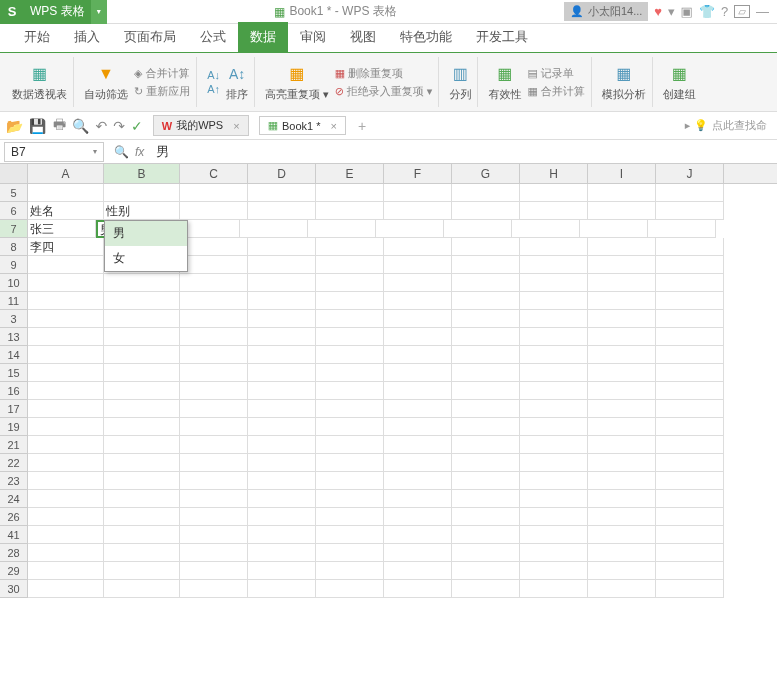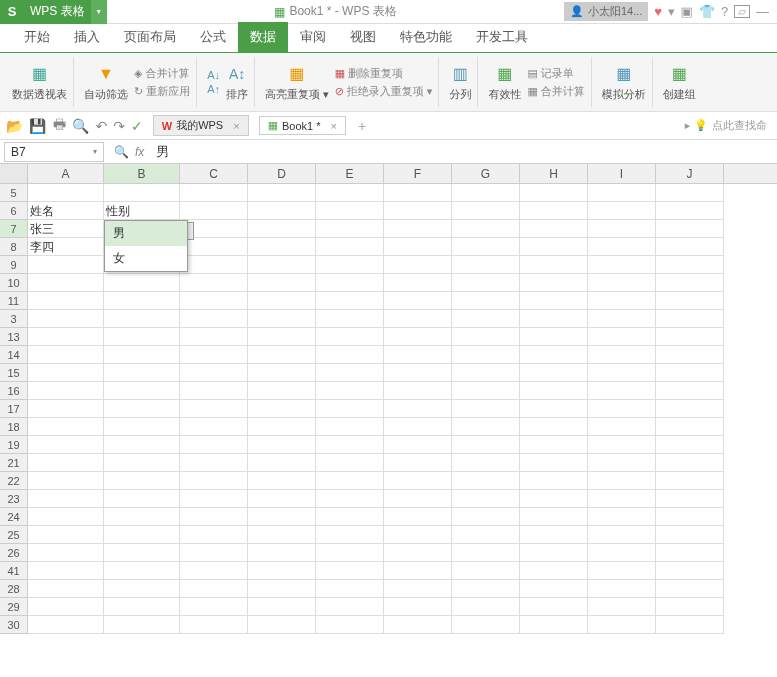--- a/index.html
+++ b/index.html
@@ -270,21 +270,21 @@
         <div class="cell" style="width: 68px;"></div>
         <div class="cell" style="width: 68px;"></div>
         <div class="cell" style="width: 68px;"></div>
         <div class="cell" style="width: 68px;"></div>
         <div class="cell" style="width: 68px;"></div>
         <div class="cell" style="width: 68px;"></div>
         <div class="cell" style="width: 68px;"></div>
       </div>
       <div class="row">
         <div class="row-h sel">7</div>
-        <div class="cell" style="width: 76px;">张三</div>
+        <div class="cell" style="width: 68px;">张三</div>
         <div class="cell active" style="width: 76px;">男<div class="cell-drop-btn">▾</div></div>
         <div class="cell" style="width: 68px;"></div>
         <div class="cell" style="width: 68px;"></div>
         <div class="cell" style="width: 68px;"></div>
         <div class="cell" style="width: 68px;"></div>
         <div class="cell" style="width: 68px;"></div>
         <div class="cell" style="width: 68px;"></div>
         <div class="cell" style="width: 68px;"></div>
         <div class="cell" style="width: 68px;"></div>
       </div>
@@ -412,33 +412,20 @@
         <div class="cell" style="width: 68px;"></div>
         <div class="cell" style="width: 68px;"></div>
         <div class="cell" style="width: 68px;"></div>
         <div class="cell" style="width: 68px;"></div>
         <div class="cell" style="width: 68px;"></div>
         <div class="cell" style="width: 68px;"></div>
         <div class="cell" style="width: 68px;"></div>
         <div class="cell" style="width: 68px;"></div>
       </div>
       <div class="row">
-        <div class="row-h">18</div>
-        <div class="cell" style="width: 76px;"></div>
-        <div class="cell" style="width: 76px;"></div>
-        <div class="cell" style="width: 68px;"></div>
-        <div class="cell" style="width: 68px;"></div>
-        <div class="cell" style="width: 68px;"></div>
-        <div class="cell" style="width: 68px;"></div>
-        <div class="cell" style="width: 68px;"></div>
-        <div class="cell" style="width: 68px;"></div>
-        <div class="cell" style="width: 68px;"></div>
-        <div class="cell" style="width: 68px;"></div>
-      </div>
-      <div class="row">
         <div class="row-h">19</div>
         <div class="cell" style="width: 76px;"></div>
         <div class="cell" style="width: 76px;"></div>
         <div class="cell" style="width: 68px;"></div>
         <div class="cell" style="width: 68px;"></div>
         <div class="cell" style="width: 68px;"></div>
         <div class="cell" style="width: 68px;"></div>
         <div class="cell" style="width: 68px;"></div>
         <div class="cell" style="width: 68px;"></div>
         <div class="cell" style="width: 68px;"></div>
@@ -478,33 +465,20 @@
         <div class="cell" style="width: 68px;"></div>
         <div class="cell" style="width: 68px;"></div>
         <div class="cell" style="width: 68px;"></div>
         <div class="cell" style="width: 68px;"></div>
         <div class="cell" style="width: 68px;"></div>
         <div class="cell" style="width: 68px;"></div>
         <div class="cell" style="width: 68px;"></div>
       </div>
       <div class="row">
         <div class="row-h">24</div>
-        <div class="cell" style="width: 76px;"></div>
-        <div class="cell" style="width: 76px;"></div>
-        <div class="cell" style="width: 68px;"></div>
-        <div class="cell" style="width: 68px;"></div>
-        <div class="cell" style="width: 68px;"></div>
-        <div class="cell" style="width: 68px;"></div>
-        <div class="cell" style="width: 68px;"></div>
-        <div class="cell" style="width: 68px;"></div>
-        <div class="cell" style="width: 68px;"></div>
-        <div class="cell" style="width: 68px;"></div>
-      </div>
-      <div class="row">
-        <div class="row-h">25</div>
         <div class="cell" style="width: 76px;"></div>
         <div class="cell" style="width: 76px;"></div>
         <div class="cell" style="width: 68px;"></div>
         <div class="cell" style="width: 68px;"></div>
         <div class="cell" style="width: 68px;"></div>
         <div class="cell" style="width: 68px;"></div>
         <div class="cell" style="width: 68px;"></div>
         <div class="cell" style="width: 68px;"></div>
         <div class="cell" style="width: 68px;"></div>
         <div class="cell" style="width: 68px;"></div>

